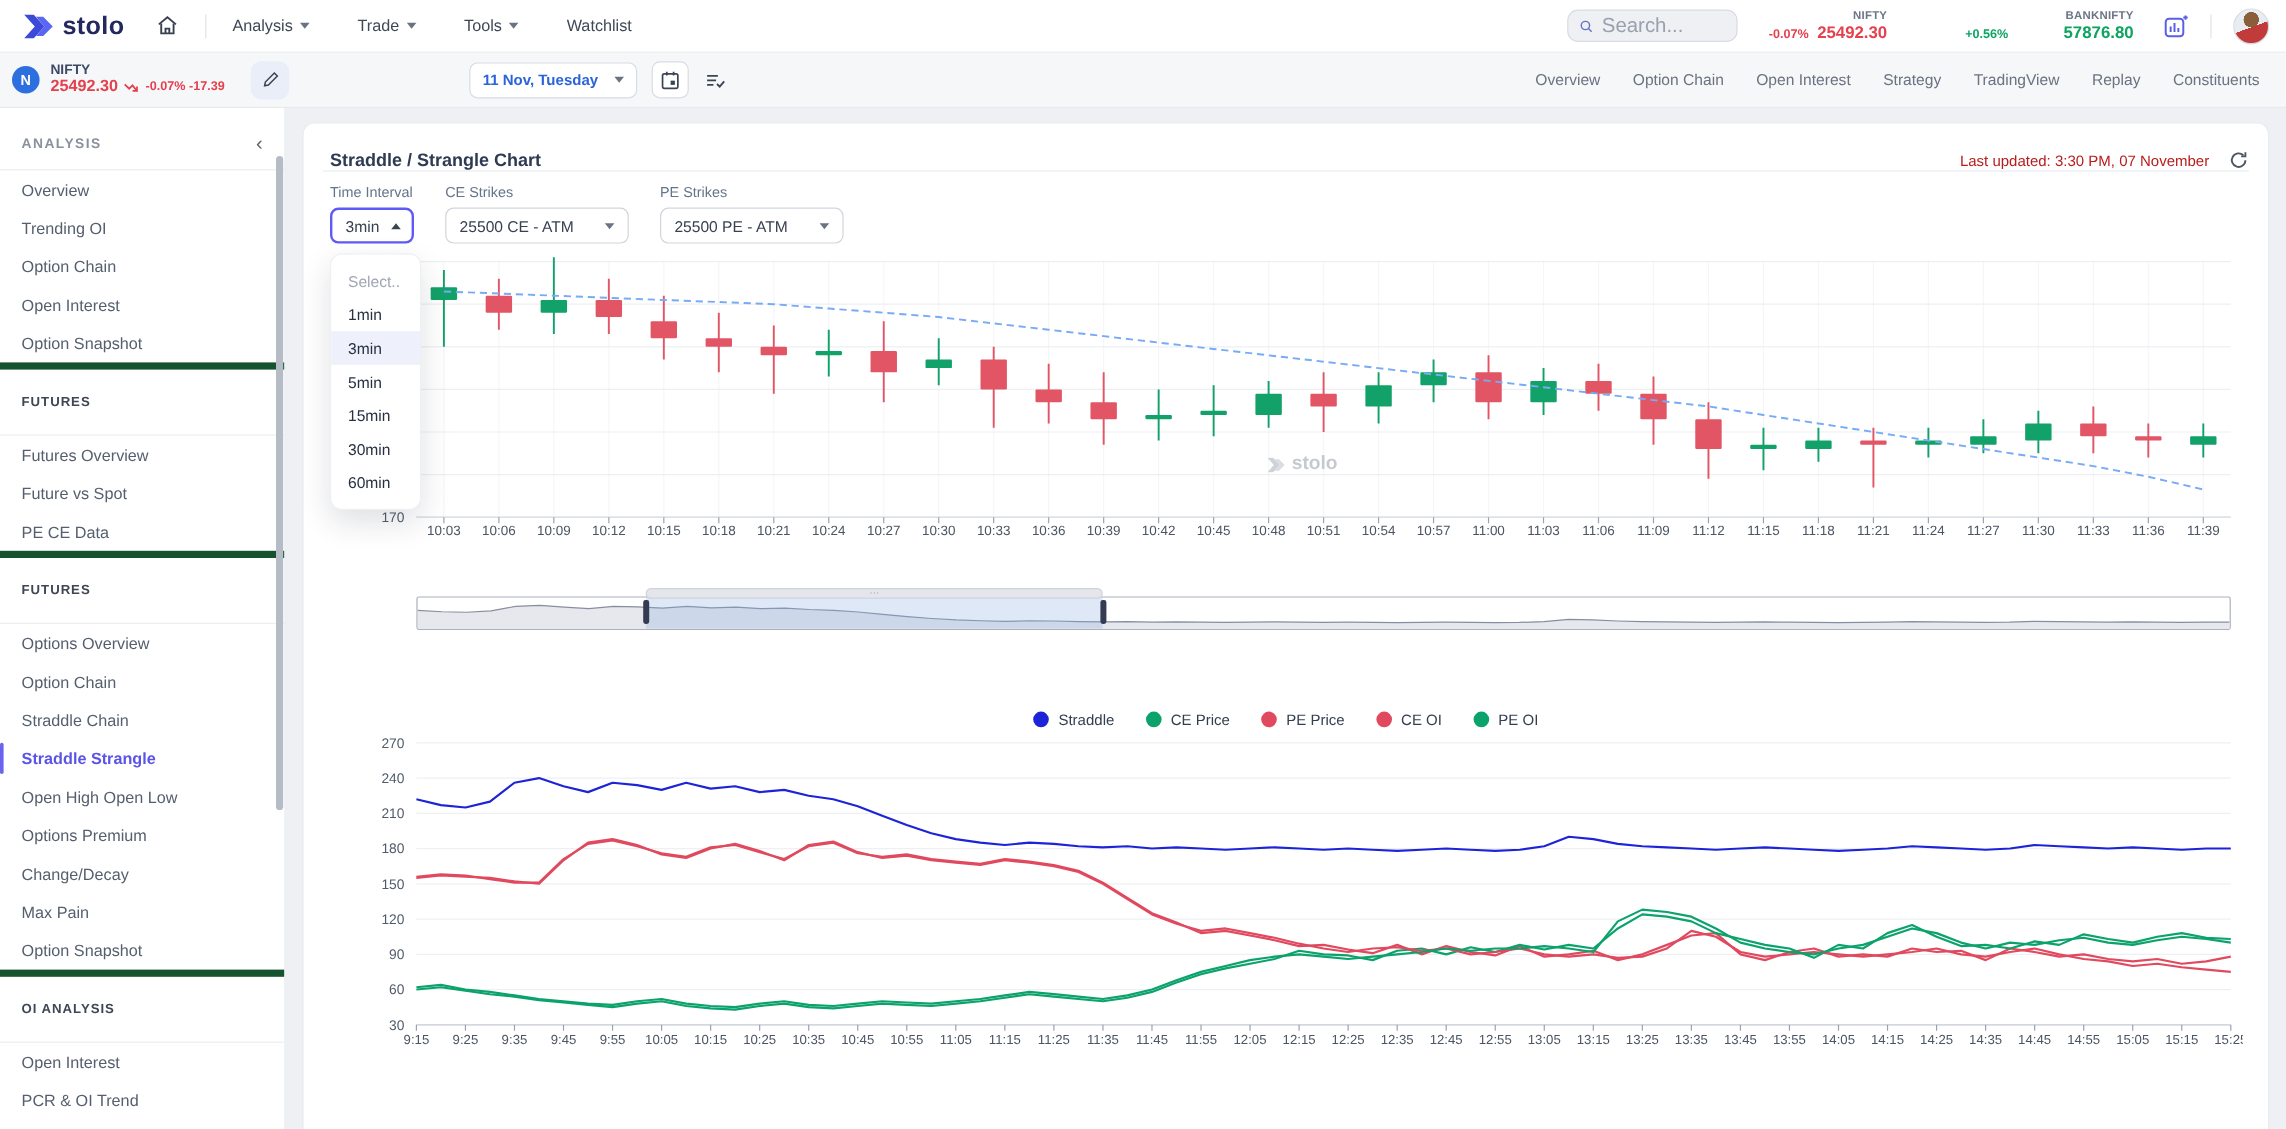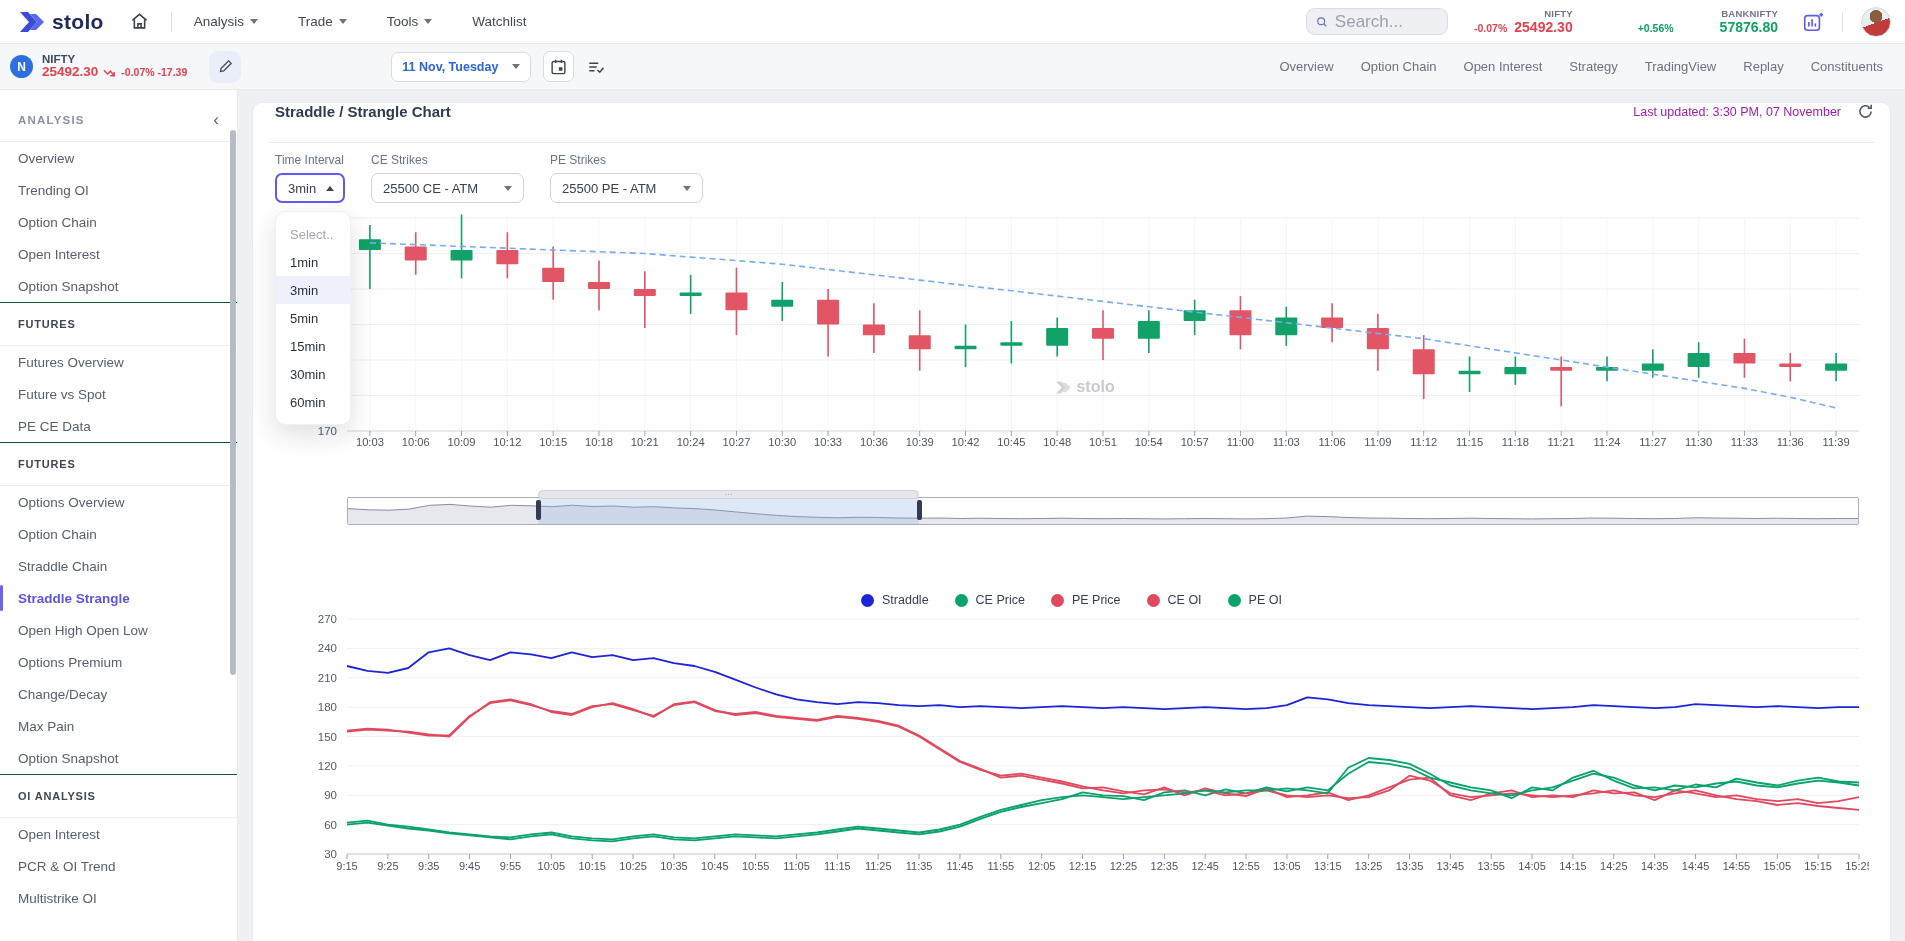--- a/index.html
+++ b/index.html
@@ -66,34 +66,34 @@
     flex:none; overflow:hidden; }
   .side-title-row { height:44px; display:flex; align-items:center; justify-content:space-between;
     padding:0 18px; border-bottom:1px solid #eceef2; margin-top:8px; }
   .side-title { font-size:11.5px; font-weight:700; color:#8a919e; letter-spacing:1.2px; }
   .collapse { color:#5b6472; font-size:17px; cursor:pointer; line-height:1; }
   .side-item { height:32px; display:flex; align-items:center; padding-left:18px; font-size:13.5px;
     color:#555f6e; cursor:pointer; position:relative; }
   .side-item.active { color:#5b54e6; font-weight:700; }
   .side-item.active::before { content:""; position:absolute; left:0; top:3px; bottom:3px; width:3px;
     background:#6a63f0; border-radius:2px; }
-  .side-header { height:44px; display:flex; align-items:center; padding-left:18px; font-size:11px;
-    font-weight:700; color:#3f4754; letter-spacing:.8px; border-top:1px solid #14532d;
+  .side-header { height:61px; display:flex; align-items:center; padding-left:18px; font-size:11px;
+    font-weight:700; color:#3f4754; letter-spacing:.8px; border-top:6px solid #14532d;
     border-bottom:1px solid #eceef2; }
   .side-scroll { position:absolute; right:1px; top:40px; width:6px; height:545px;
     background:#b6bcc6; border-radius:3px; cursor:pointer; }
 
   
   .main { flex:1; padding:12px 14px 0 14px; }
   .card { background:#fff; border:1px solid #e8ebef; border-radius:10px; padding:0 16px;
     height:1000px; position:relative; }
-  .card-head { height:40px; display:flex; align-items:flex-start; border-bottom:1px solid #e9ebf0;gap:48px; }
+  .card-head { height:40px; display:flex; align-items:flex-end; border-bottom:1px solid #e9ebf0;gap:48px; }
   .card-title { font-size:15px; font-weight:700; color:#2f3b52; padding-left:6px; }
   .head-right { margin-left:auto; display:flex; align-items:center; gap:16px; }
-  .last-updated { font-size:12.5px; color:#a21caf; }
+  .last-updated { font-size:12.5px; color:#b91c1c; }
   .refresh { cursor:pointer; display:flex; }
 
   .controls { display:flex; gap:26px; padding:10px 0 0 6px; position:relative; }
   .ctl { display:flex; flex-direction:column; gap:6px; }
   .ctl-label { font-size:12px; color:#64748b; }
   .select { height:30px; border:1px solid #d1d5db; border-radius:7px; background:#fff;
     display:flex; align-items:center; justify-content:space-between; padding:0 11px;
     font-size:13px; color:#374151; cursor:pointer; gap:10px; }
   .select.focus { border:2px solid #5f5af6; }
   .sel-time { width:70px; }
@@ -113,21 +113,21 @@
 
   .nav-wrap { position:relative; margin:34px 0 0 78px; width:1512px; height:28px;
     border:1px solid #aab0bc; border-radius:2px; background:#fff; }
   .nav-grip { position:absolute; top:-8px; height:9px; background:#e4e6eb; border:1px solid #cfd3da;
     border-radius:5px; cursor:grab; display:flex; align-items:center; justify-content:center;
     color:#9aa0ad; font-size:8px; line-height:4px; }
   .nav-handle { position:absolute; top:2px; width:5px; height:20px; background:#353b52;
     border-radius:2px; cursor:ew-resize; }
 
   .legend { display:flex; justify-content:center; align-items:center; gap:26px; margin-top:68px; }
-  .legend-item { display:flex; align-items:flex-end; gap:8px; cursor:pointer; }
+  .legend-item { display:flex; align-items:flex-start; gap:8px; cursor:pointer; }
   .legend-dot { width:13px; height:13px; border-radius:50%; }
   .legend-label { font-size:12.5px; color:#333f4f; }
 
   .bottom-wrap { margin-top:4px; }
 </style>
 </head>
 <body>
 
 <div class="topbar">
   <div class="logo">

